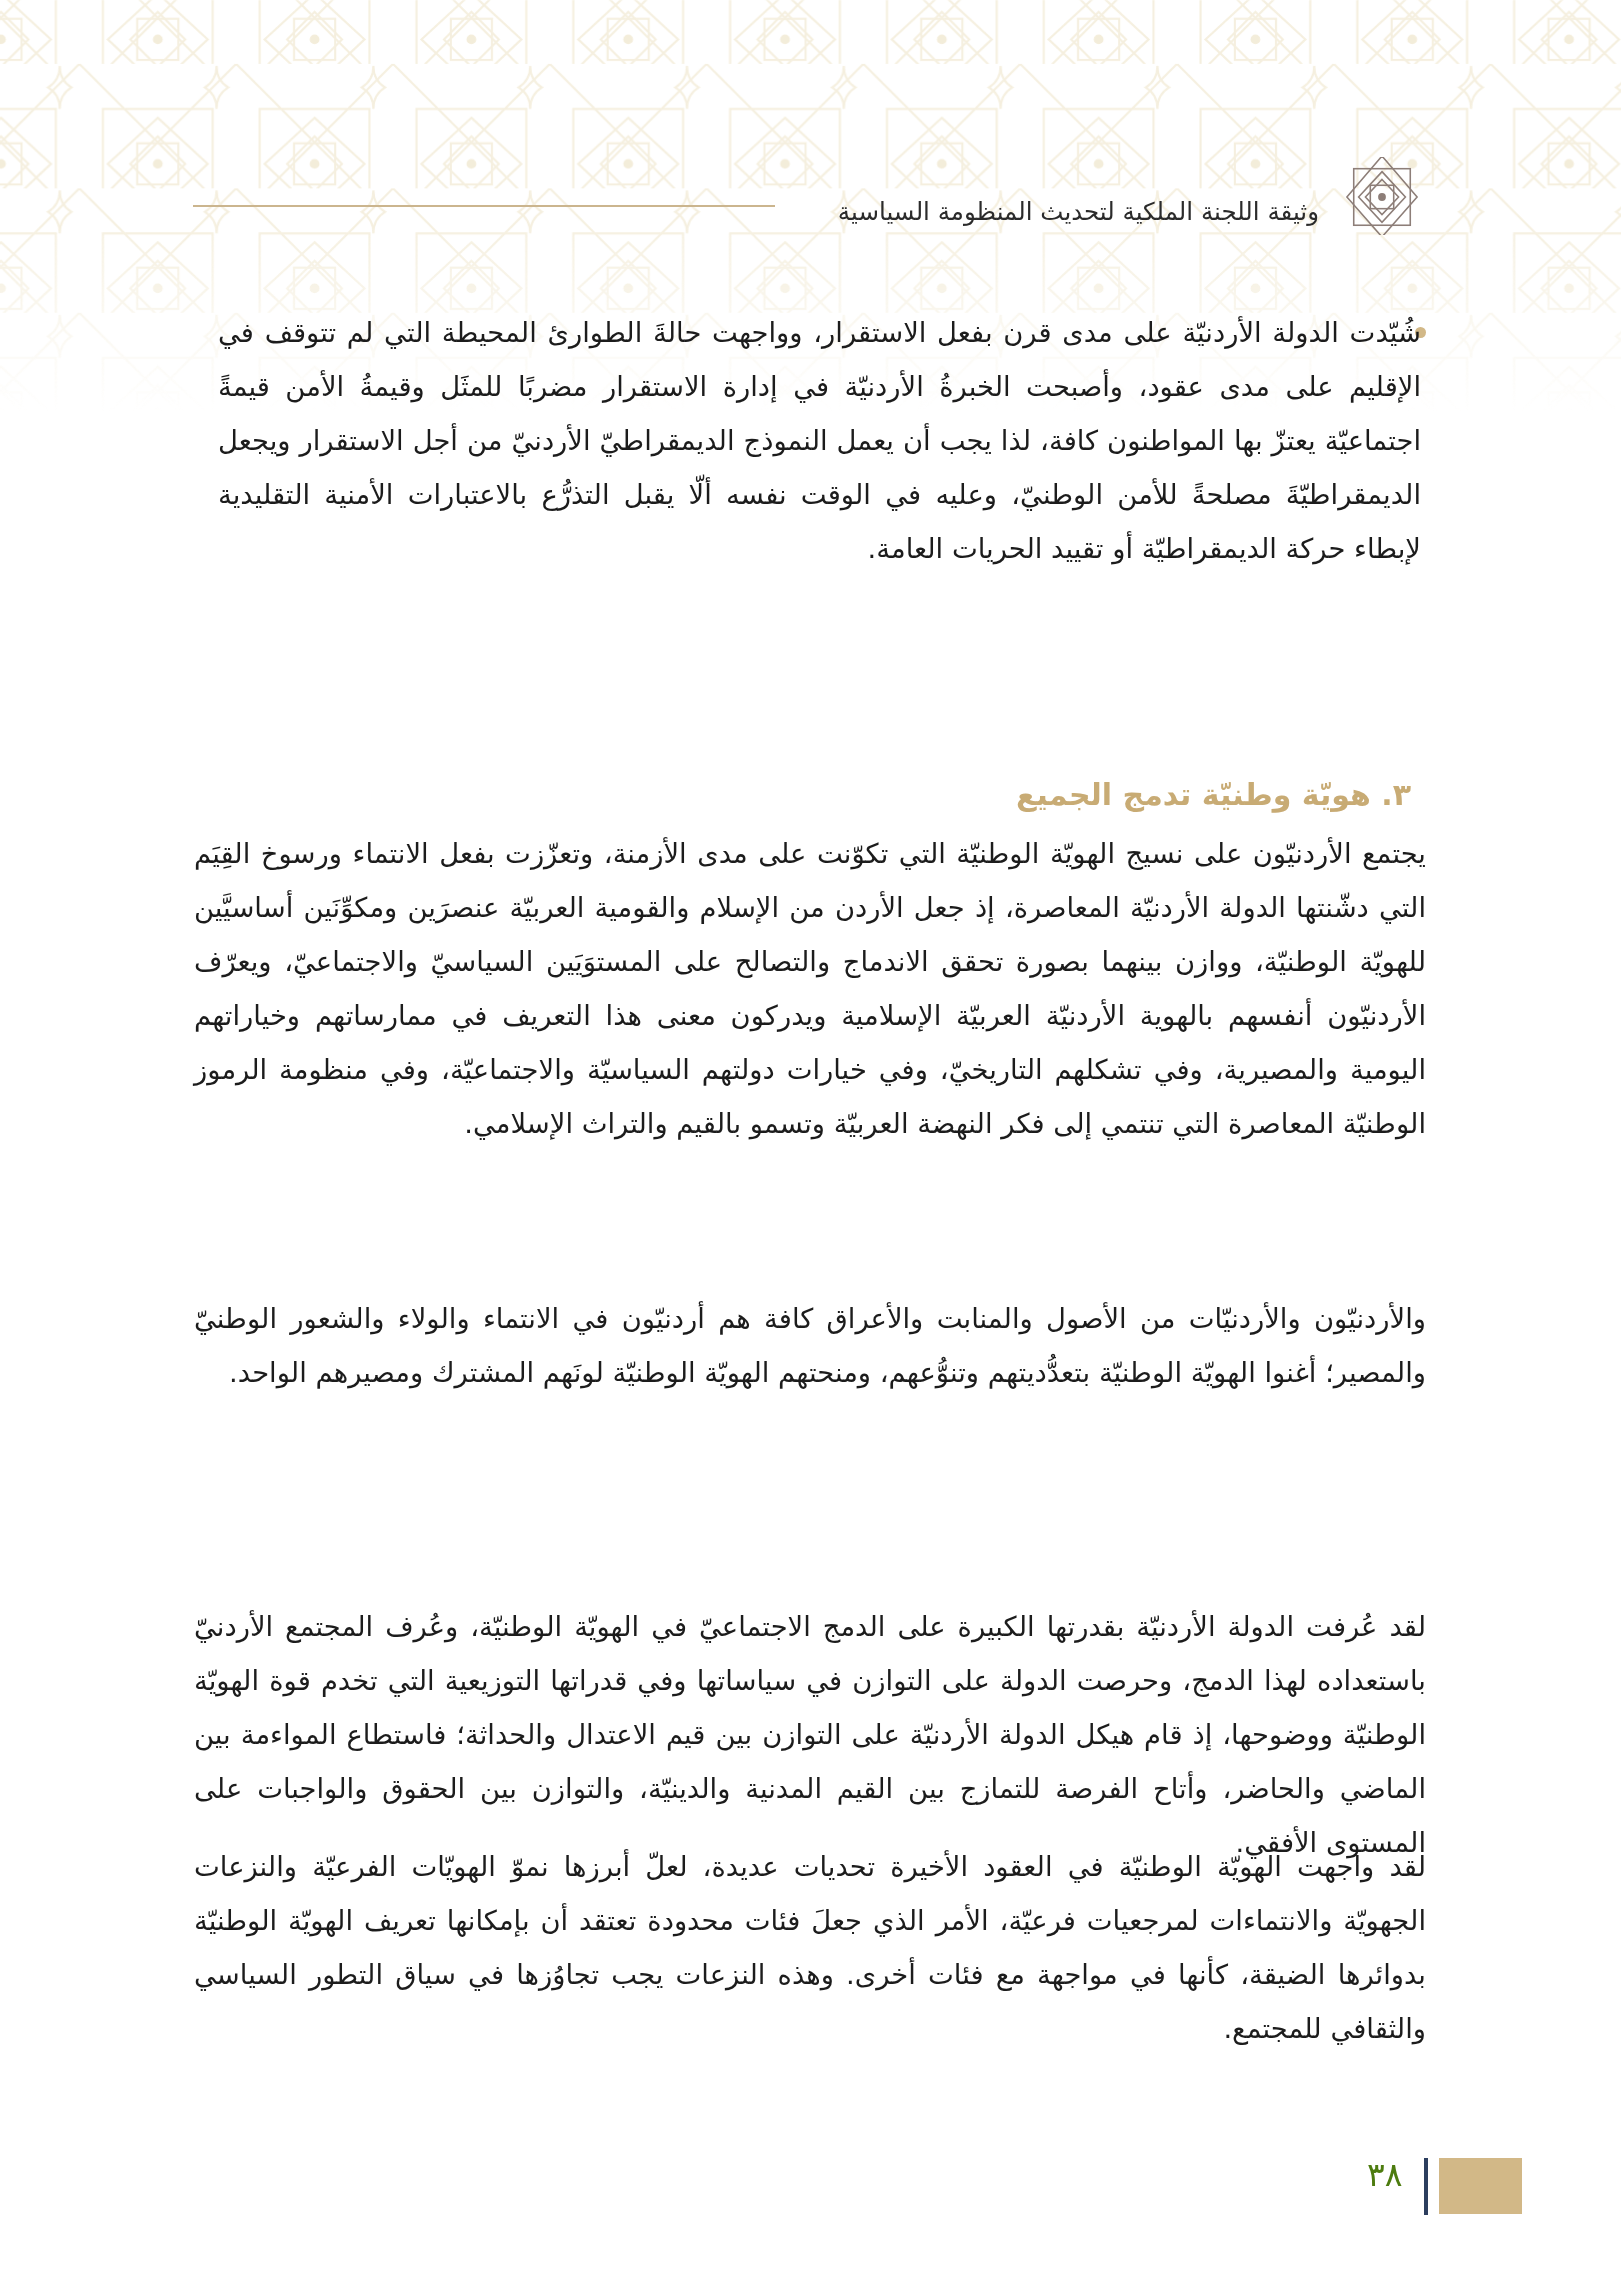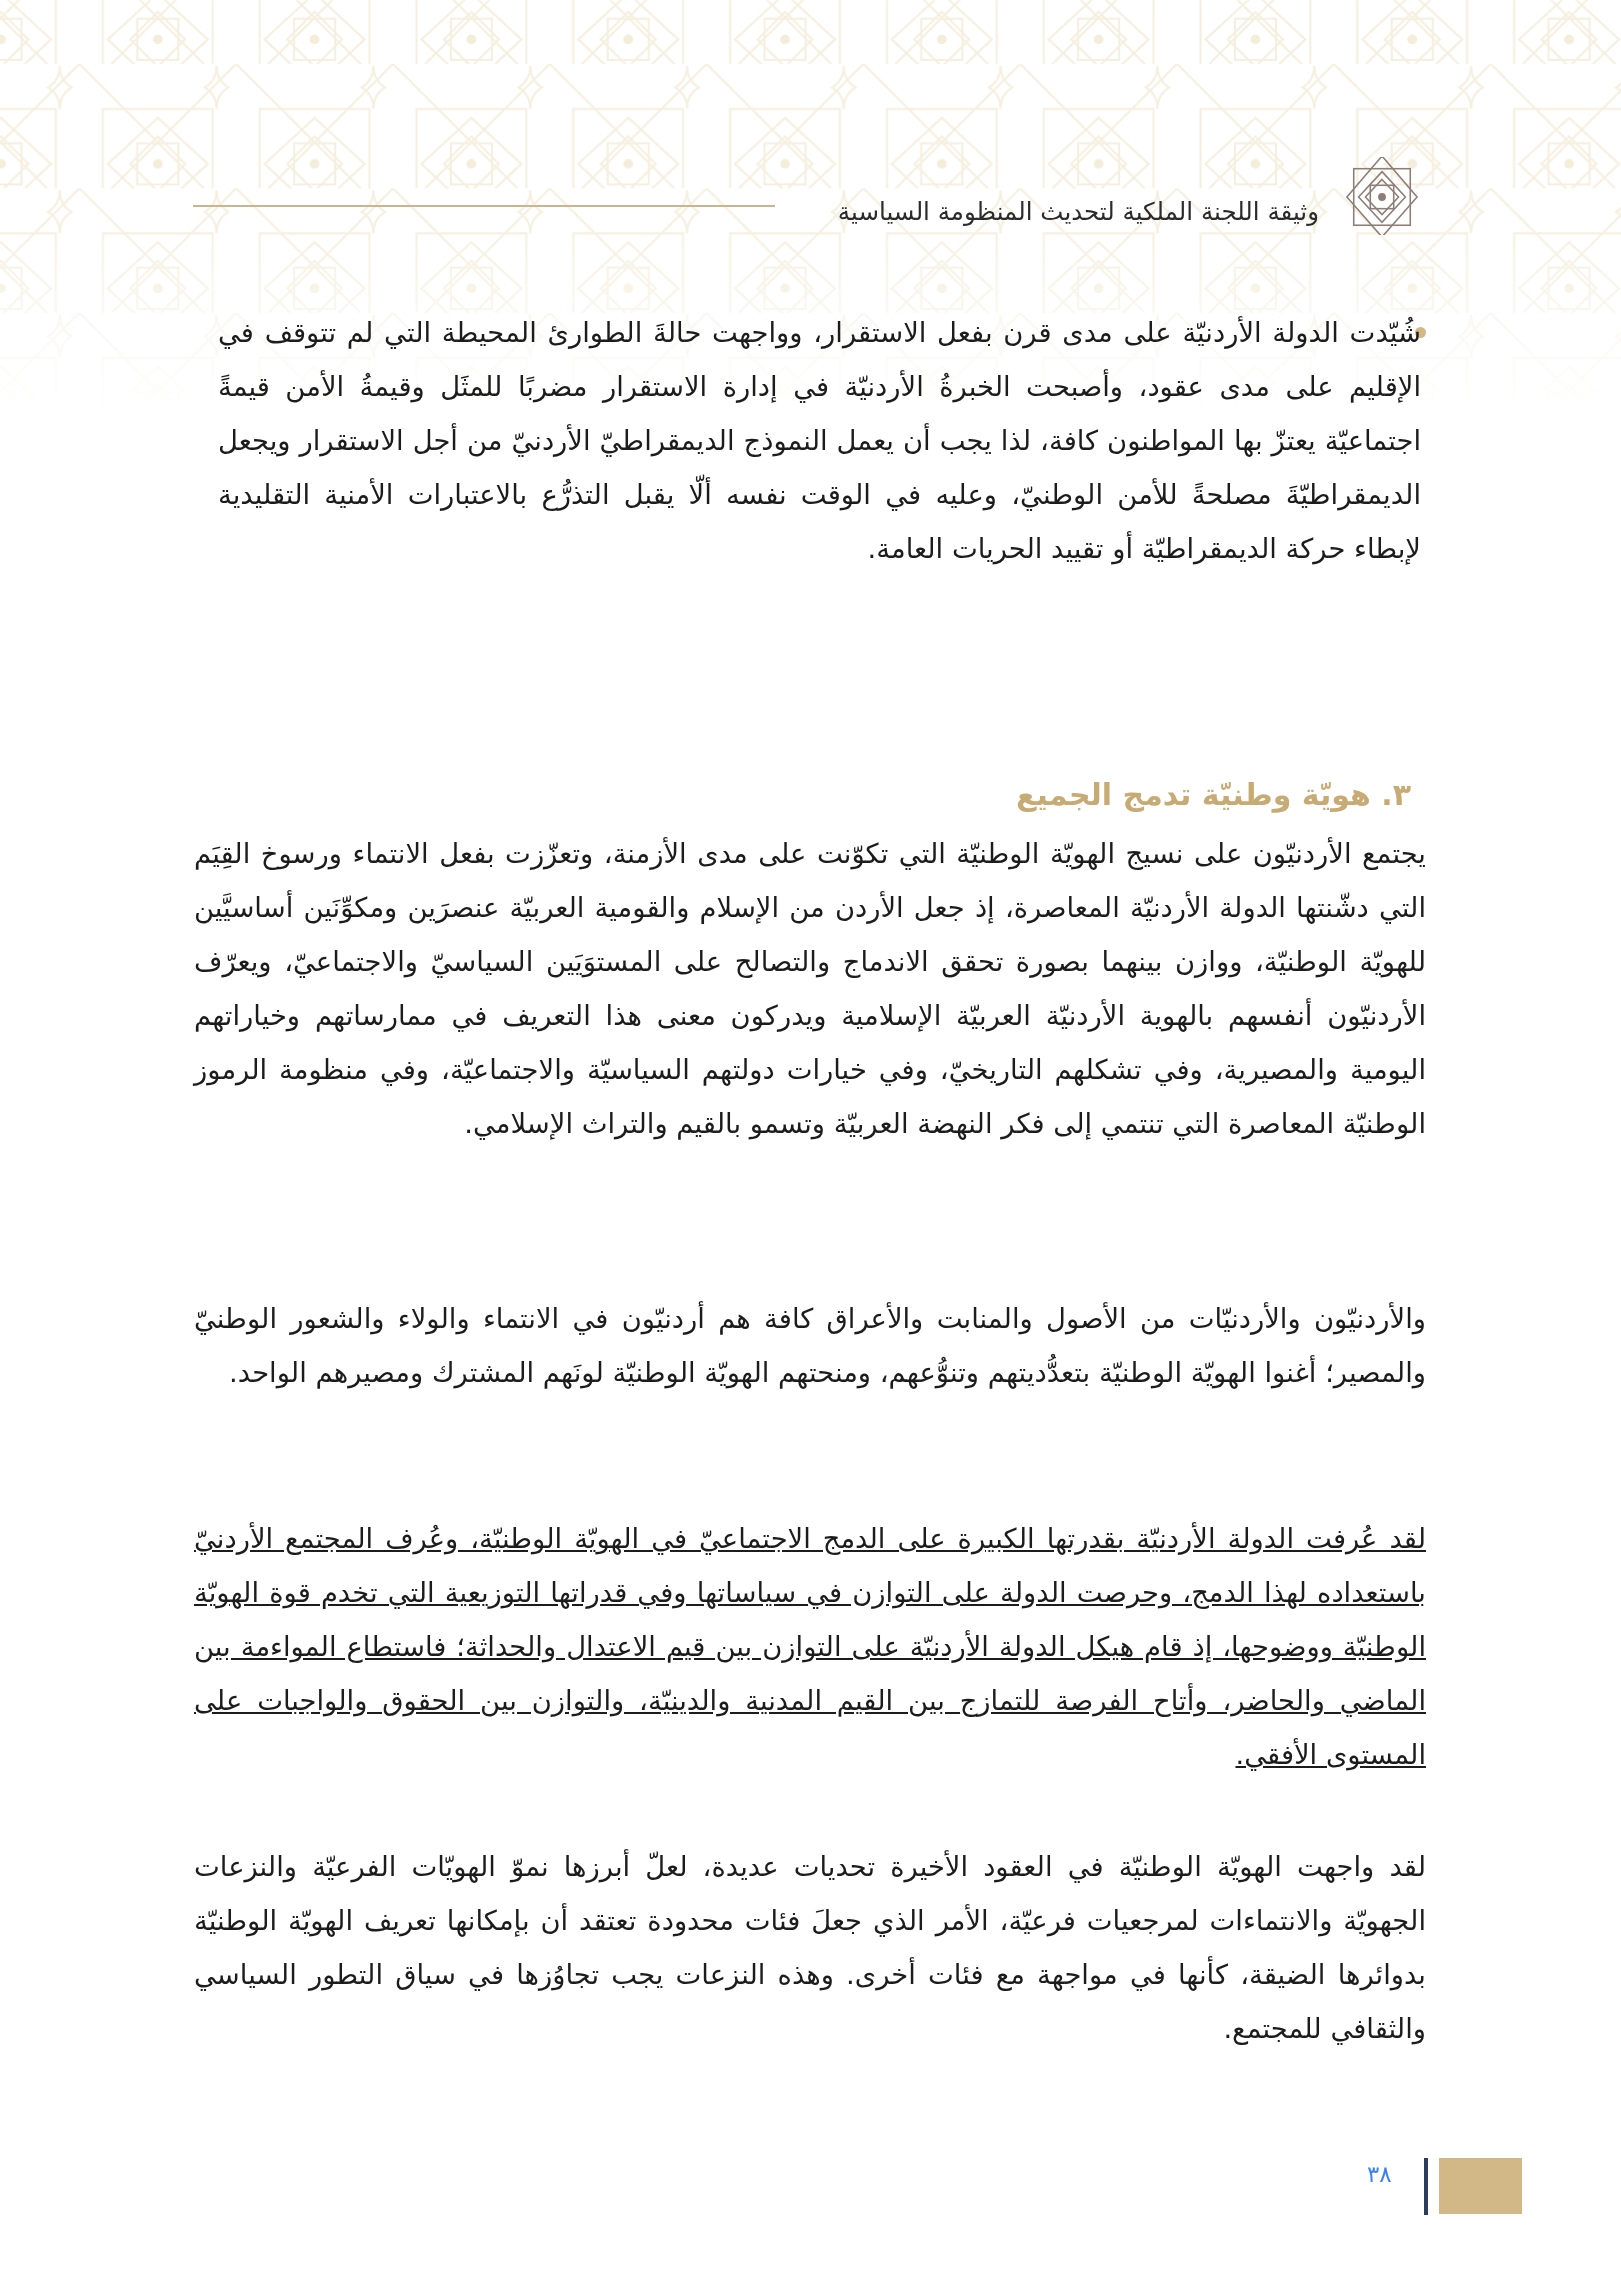--- a/index.html
+++ b/index.html
@@ -69,28 +69,28 @@
     right: 196px;
     font-size: 30px;
     font-weight: bold;
     color: #c8ab74;
     direction: rtl;
     white-space: nowrap;
   }
   p { margin: 0; }
   .para1 { top: 827px; }
   .para2 { top: 1292px; }
-  .para3 { top: 1512px; text-decoration: underline; }
+  .para3 { top: 1600px; }
   .para4 { top: 1840px; }
   .footer-num {
     position: absolute;
     left: 1367px; top: 2150px;
-    font-size: 23px;
+    font-size: 33px;
     line-height: 49px;
-    color: #3b82f6;
+    color: #4d7c0f;
     direction: rtl;
   }
   .footer-bar {
     position: absolute;
     left: 1424px; top: 2158px;
     width: 3.9px; height: 57px;
     background: #2c3e5e;
   }
   .footer-block {
     position: absolute;

